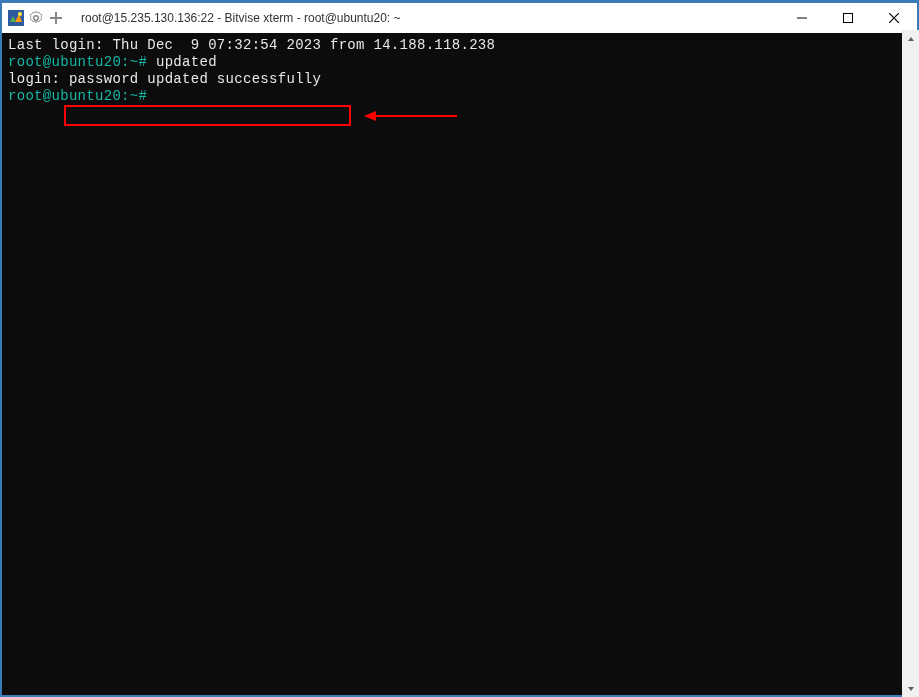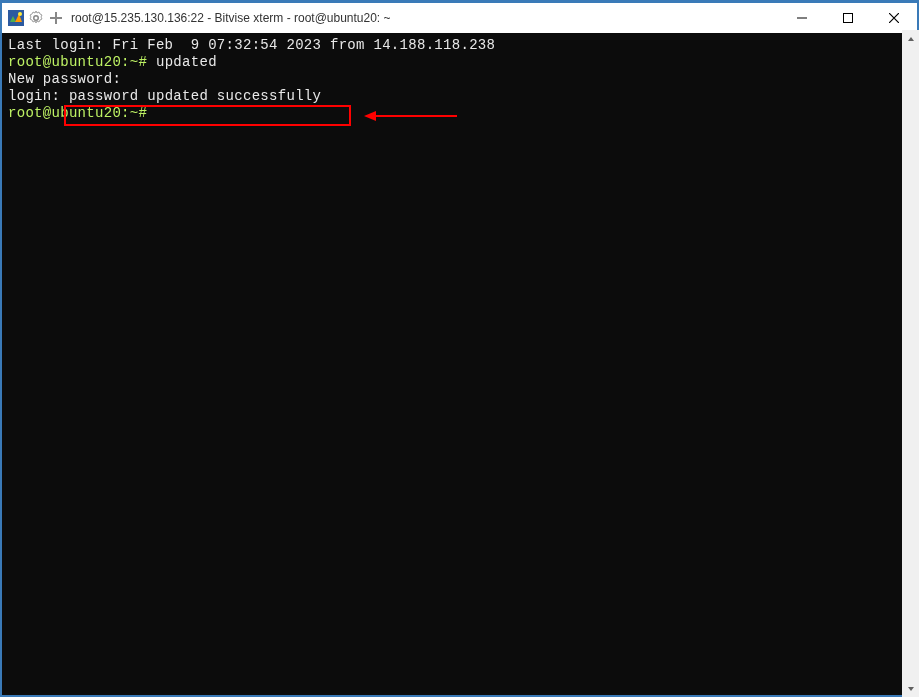--- a/index.html
+++ b/index.html
@@ -32,21 +32,21 @@
     .app-icon {
       width: 16px;
       height: 16px;
       display: inline-flex;
       align-items: center;
       justify-content: center;
     }
     .title-text {
       font-size: 12px;
       color: #333;
-      margin-left: 3px;
+      margin-left: 13px;
       flex: 1;
       white-space: nowrap;
     }
     .window-controls {
       display: flex;
       height: 100%;
     }
     .win-ctrl {
       width: 46px;
       height: 30px;
@@ -64,21 +64,21 @@
       font-size: 14px;
       line-height: 17px;
       color: #e8e8e8;
       padding: 4px 6px;
     }
     .term-line {
       white-space: pre;
       letter-spacing: 0.3px;
     }
     .prompt-user {
-      color: #bef264;
+      color: #14b8a6;
     }
     .highlight-box {
       position: absolute;
       border: 2px solid #ff0000;
       pointer-events: none;
     }
     .arrow-annotation {
       position: absolute;
       pointer-events: none;
     }
@@ -149,23 +149,22 @@
     </div>
     <div class="win-ctrl close">
       <svg width="10" height="10" viewBox="0 0 10 10">
         <path d="M0 0 L10 10 M10 0 L0 10" stroke="#000" stroke-width="1.2"></path>
       </svg>
     </div>
   </div>
 </div>
 
 <div class="terminal-area">
-  <div class="term-line">Last login: Fri Feb  9 07:32:54 2023 from 14.188.118.238</div>
+  <div class="term-line">Last login: Thu Dec  9 07:32:54 2023 from 14.188.118.238</div>
   <div class="term-line"><span class="prompt-user">root@ubuntu20:~# </span><span>updated</span></div>
-  <div class="term-line">New password:</div>
   <div class="term-line"><span>login: </span><span>password updated successfully</span></div>
   <div class="term-line"><span class="prompt-user">root@ubuntu20:~#</span></div>
 
   <div class="highlight-box" style="left:62px; top:72px; width:287px; height:21px;"></div>
 
   <svg class="arrow-annotation" style="left:360px; top:73px;" width="100" height="20" viewBox="0 0 100 20">
     <line x1="95" y1="10" x2="10" y2="10" stroke="#ff0000" stroke-width="2"></line>
     <polygon points="2,10 14,5 14,15" fill="#ff0000"></polygon>
   </svg>
 </div>

